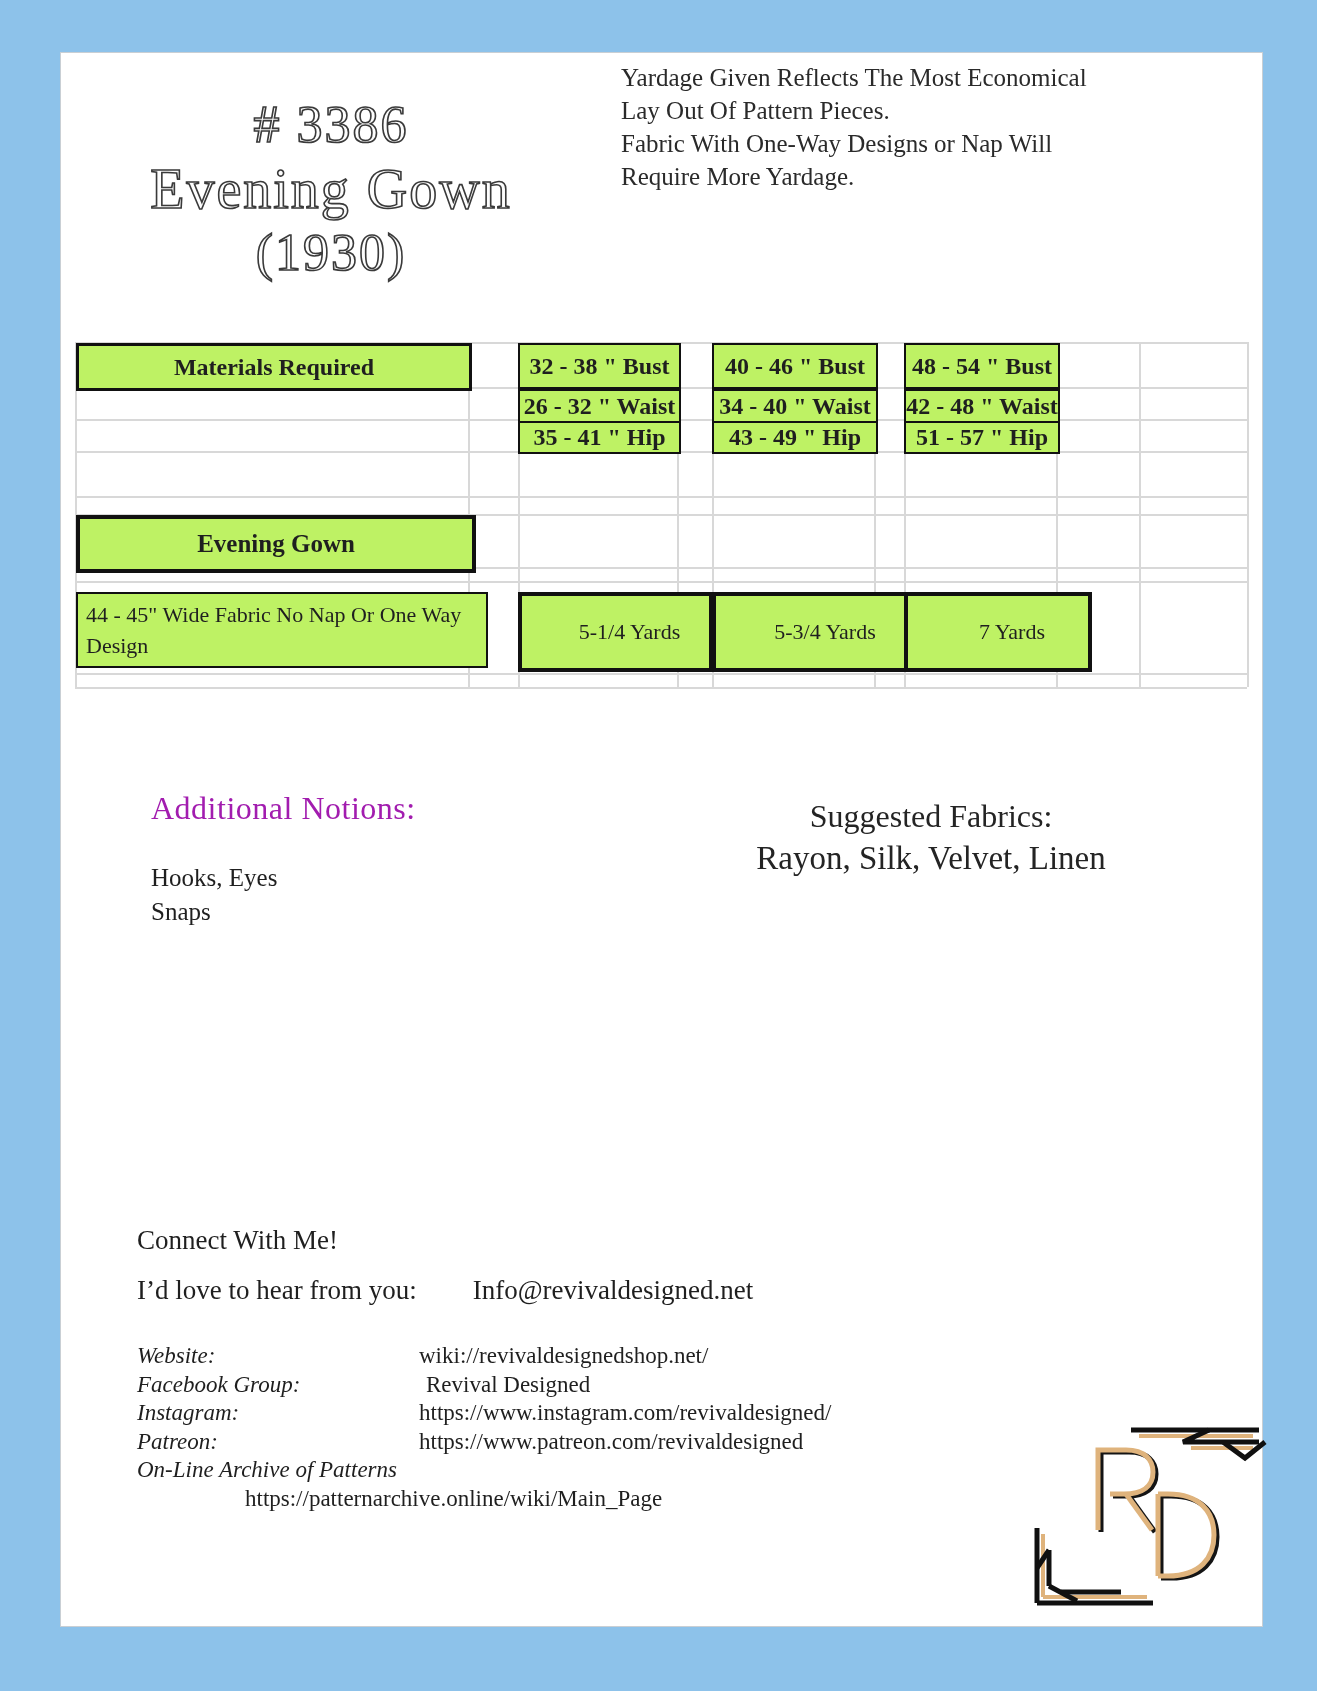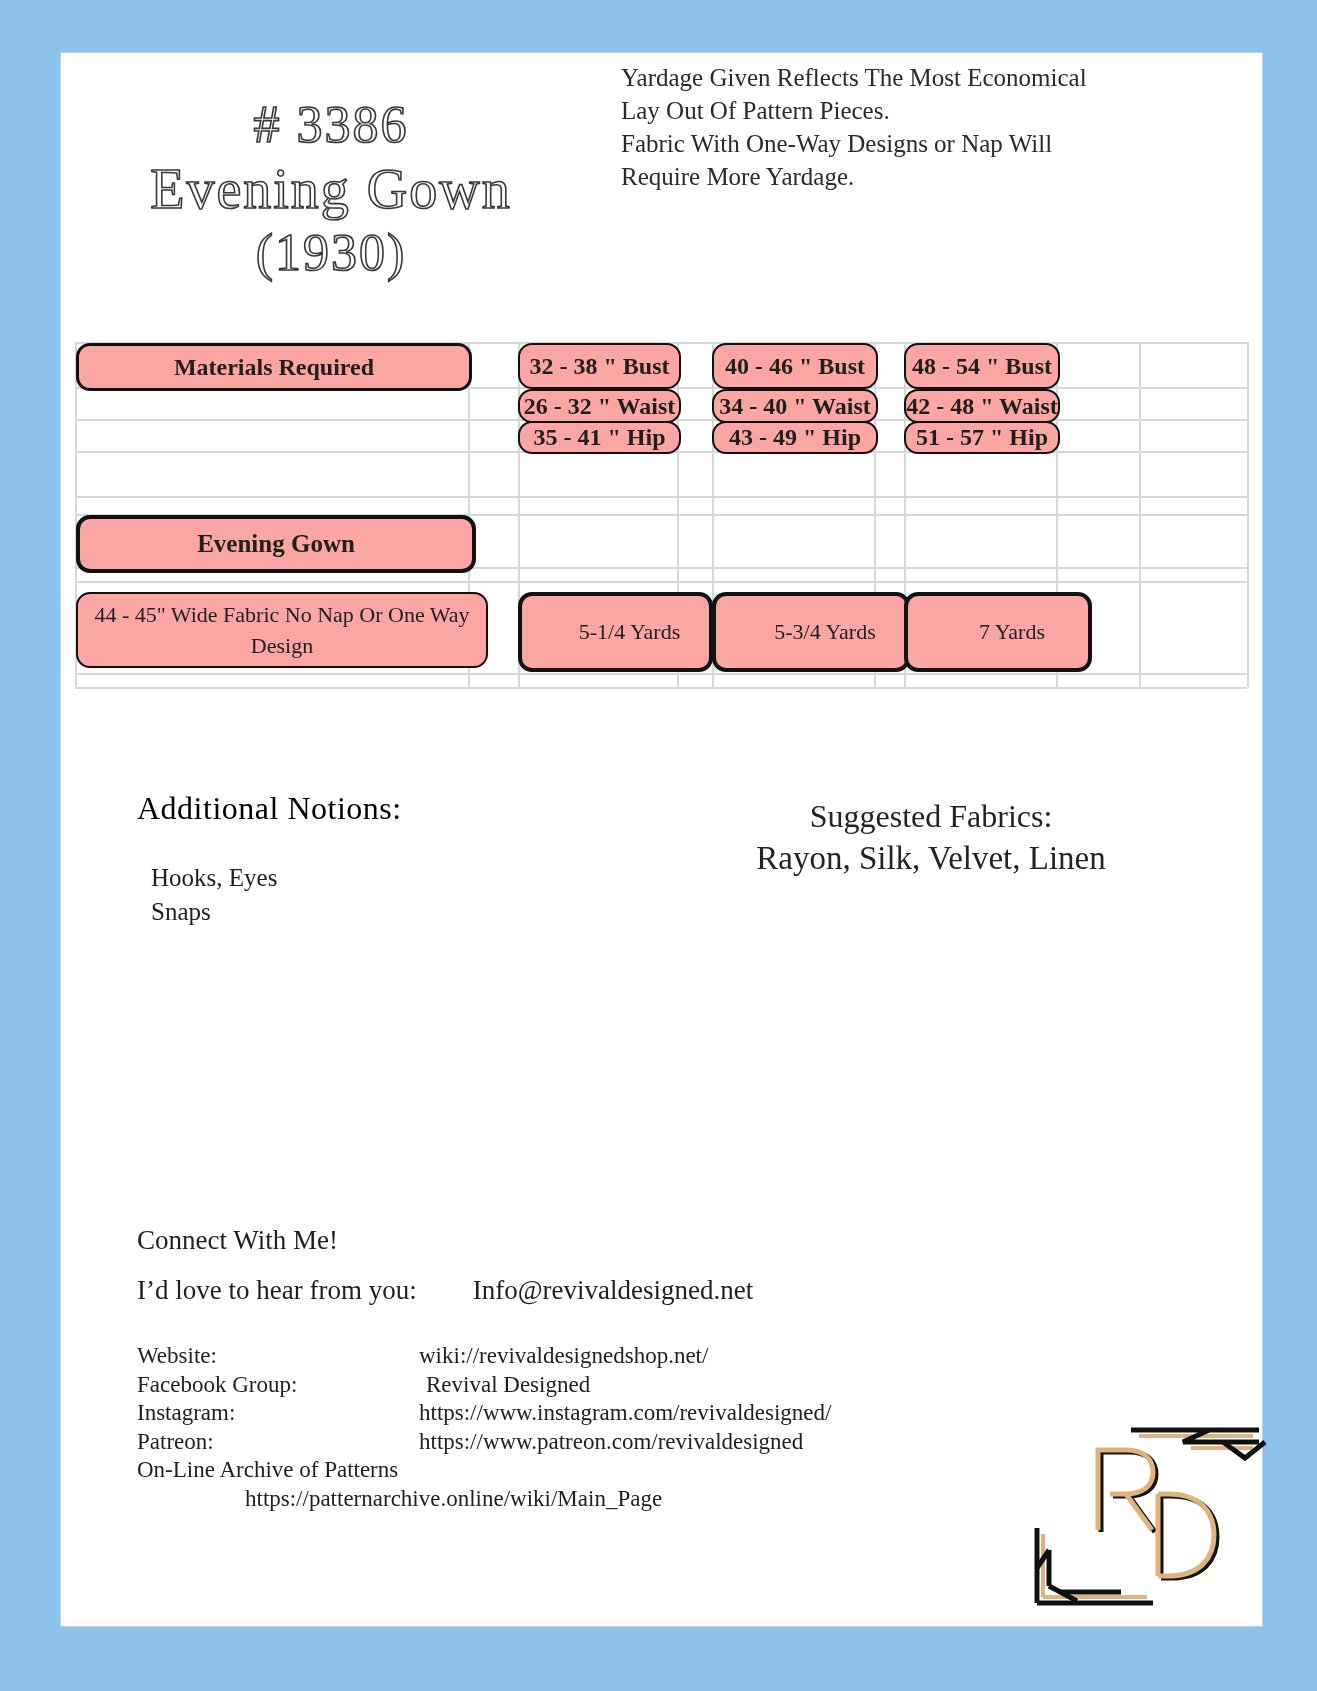--- a/index.html
+++ b/index.html
@@ -25,49 +25,49 @@
   .t1{font-size:52px;}
   .t2{font-size:56px;}
   .t3{font-size:52px;}
   
   .yardage-note{left:560px;top:8px;width:612px;
     font-size:25px;line-height:33px;color:#2a2a2a;}
   
   .grid-line{position:absolute;background:#d8d8d8;}
   .cell{
     position:absolute;display:flex;align-items:center;justify-content:center;
-    background:#fca5a5;text-align:center;border-radius:14px;
+    background:#bef264;
   }
   .b-materials{left:15px;top:290px;width:390px;height:42px;border:3px solid #111;
     font-size:24px;font-weight:bold;}
   .b-size{border:2px solid #111;font-size:24px;font-weight:bold;}
   .col-s1{left:457px;width:159px;}
   .col-s2{left:651px;width:162px;}
   .col-s3{left:843px;width:152px;}
   .row-bust{top:290px;height:42px;}
   .row-waist{top:336px;height:30px;}
   .row-hip{top:368px;height:29px;}
   .b-garment{left:15px;top:462px;width:392px;height:50px;border:4px solid #111;
     font-size:25px;font-weight:bold;}
   .b-fabric{left:15px;top:539px;width:392px;height:72px;border:2px solid #111;
     font-size:22px;line-height:31px;padding:0 8px;box-sizing:content-box;}
   .b-yards{top:539px;height:72px;border:4px solid #111;font-size:22px;padding-left:28px;}
   
-  .notions-heading{left:76px;top:737px;font-size:32px;letter-spacing:.5px;color:#000000;}
+  .notions-heading{left:90px;top:737px;font-size:32px;letter-spacing:.5px;color:#a21caf;}
   .notions-list{left:90px;top:808px;width:280px;text-align:left;
     font-size:25px;line-height:34px;}
   .fabrics-block{left:620px;top:742px;width:500px;text-align:center;}
   .fabrics-heading{font-size:32px;line-height:42px;color:#242424;}
   .fabrics-list{font-size:33px;line-height:42px;color:#242424;}
   
   .contact-heading{left:76px;top:1172px;font-size:27px;}
   .contact-line{left:76px;top:1222px;font-size:27px;}
   .contact-line .email{margin-left:56px;}
   .links-block{left:76px;top:1289px;font-size:23px;line-height:28.5px;}
-  .link-row .lbl{display:inline-block;width:282px;}
+  .link-row .lbl{display:inline-block;width:282px;font-style:italic;}
   .link-row.fb .val{padding-left:7px;}
   .archive-url{margin-left:108px;}
   
   .logo{left:940px;top:1325px;width:280px;height:240px;}
 </style>
 </head>
 <body>
 
 <div class="page">
 

